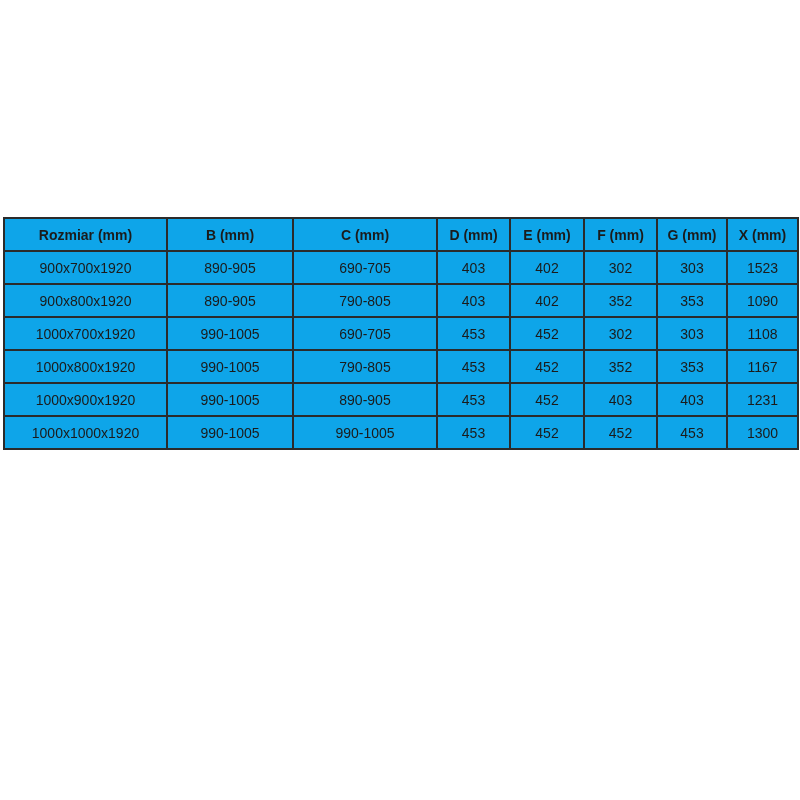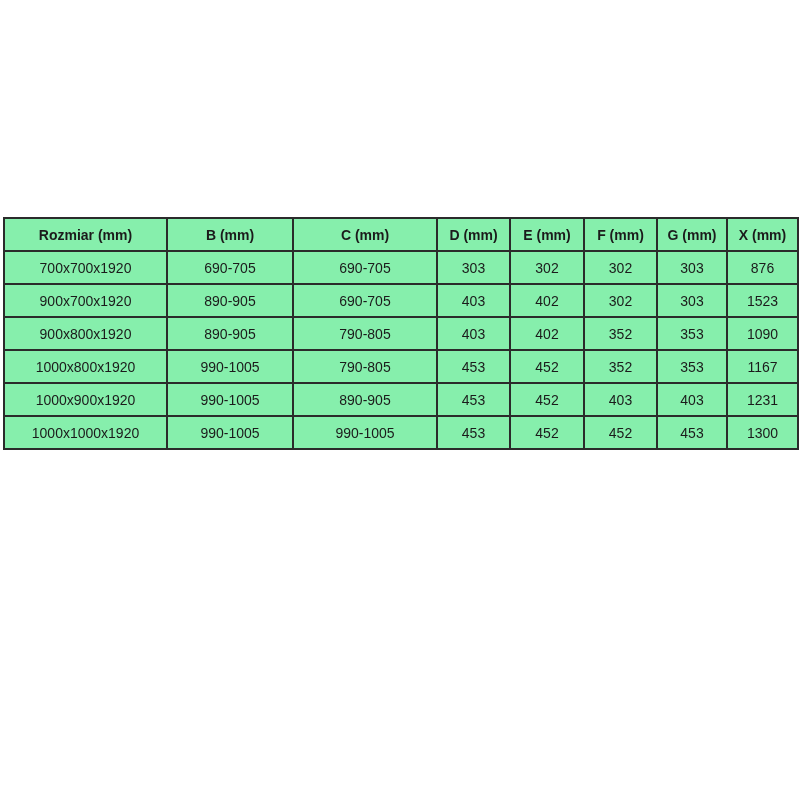--- a/index.html
+++ b/index.html
@@ -17,21 +17,21 @@
     height: 800px;
     background: #ffffff;
   }
   table.spec-table {
     position: absolute;
     left: 3px;
     top: 217px;
     width: 794px;
     border-collapse: collapse;
     table-layout: fixed;
-    background: #86efac;
+    background: #0ea5e9;
   }
   table.spec-table th,
   table.spec-table td {
     border: 2px solid #2b2b2b;
     text-align: center;
     vertical-align: middle;
     color: #1b1b1b;
     font-size: 14px;
     height: 31px;
     padding: 0;
@@ -67,48 +67,48 @@
           <th>C (mm)</th>
           <th>D (mm)</th>
           <th>E (mm)</th>
           <th>F (mm)</th>
           <th>G (mm)</th>
           <th>X (mm)</th>
         </tr>
     </thead>
     <tbody>
         <tr>
-          <td>700x700x1920</td>
-          <td>690-705</td>
-          <td>690-705</td>
-          <td>303</td>
-          <td>302</td>
-          <td>302</td>
-          <td>303</td>
-          <td>876</td>
-        </tr>
-        <tr>
           <td>900x700x1920</td>
           <td>890-905</td>
           <td>690-705</td>
           <td>403</td>
           <td>402</td>
           <td>302</td>
           <td>303</td>
           <td>1523</td>
         </tr>
         <tr>
           <td>900x800x1920</td>
           <td>890-905</td>
           <td>790-805</td>
           <td>403</td>
           <td>402</td>
           <td>352</td>
           <td>353</td>
           <td>1090</td>
+        </tr>
+        <tr>
+          <td>1000x700x1920</td>
+          <td>990-1005</td>
+          <td>690-705</td>
+          <td>453</td>
+          <td>452</td>
+          <td>302</td>
+          <td>303</td>
+          <td>1108</td>
         </tr>
         <tr>
           <td>1000x800x1920</td>
           <td>990-1005</td>
           <td>790-805</td>
           <td>453</td>
           <td>452</td>
           <td>352</td>
           <td>353</td>
           <td>1167</td>

